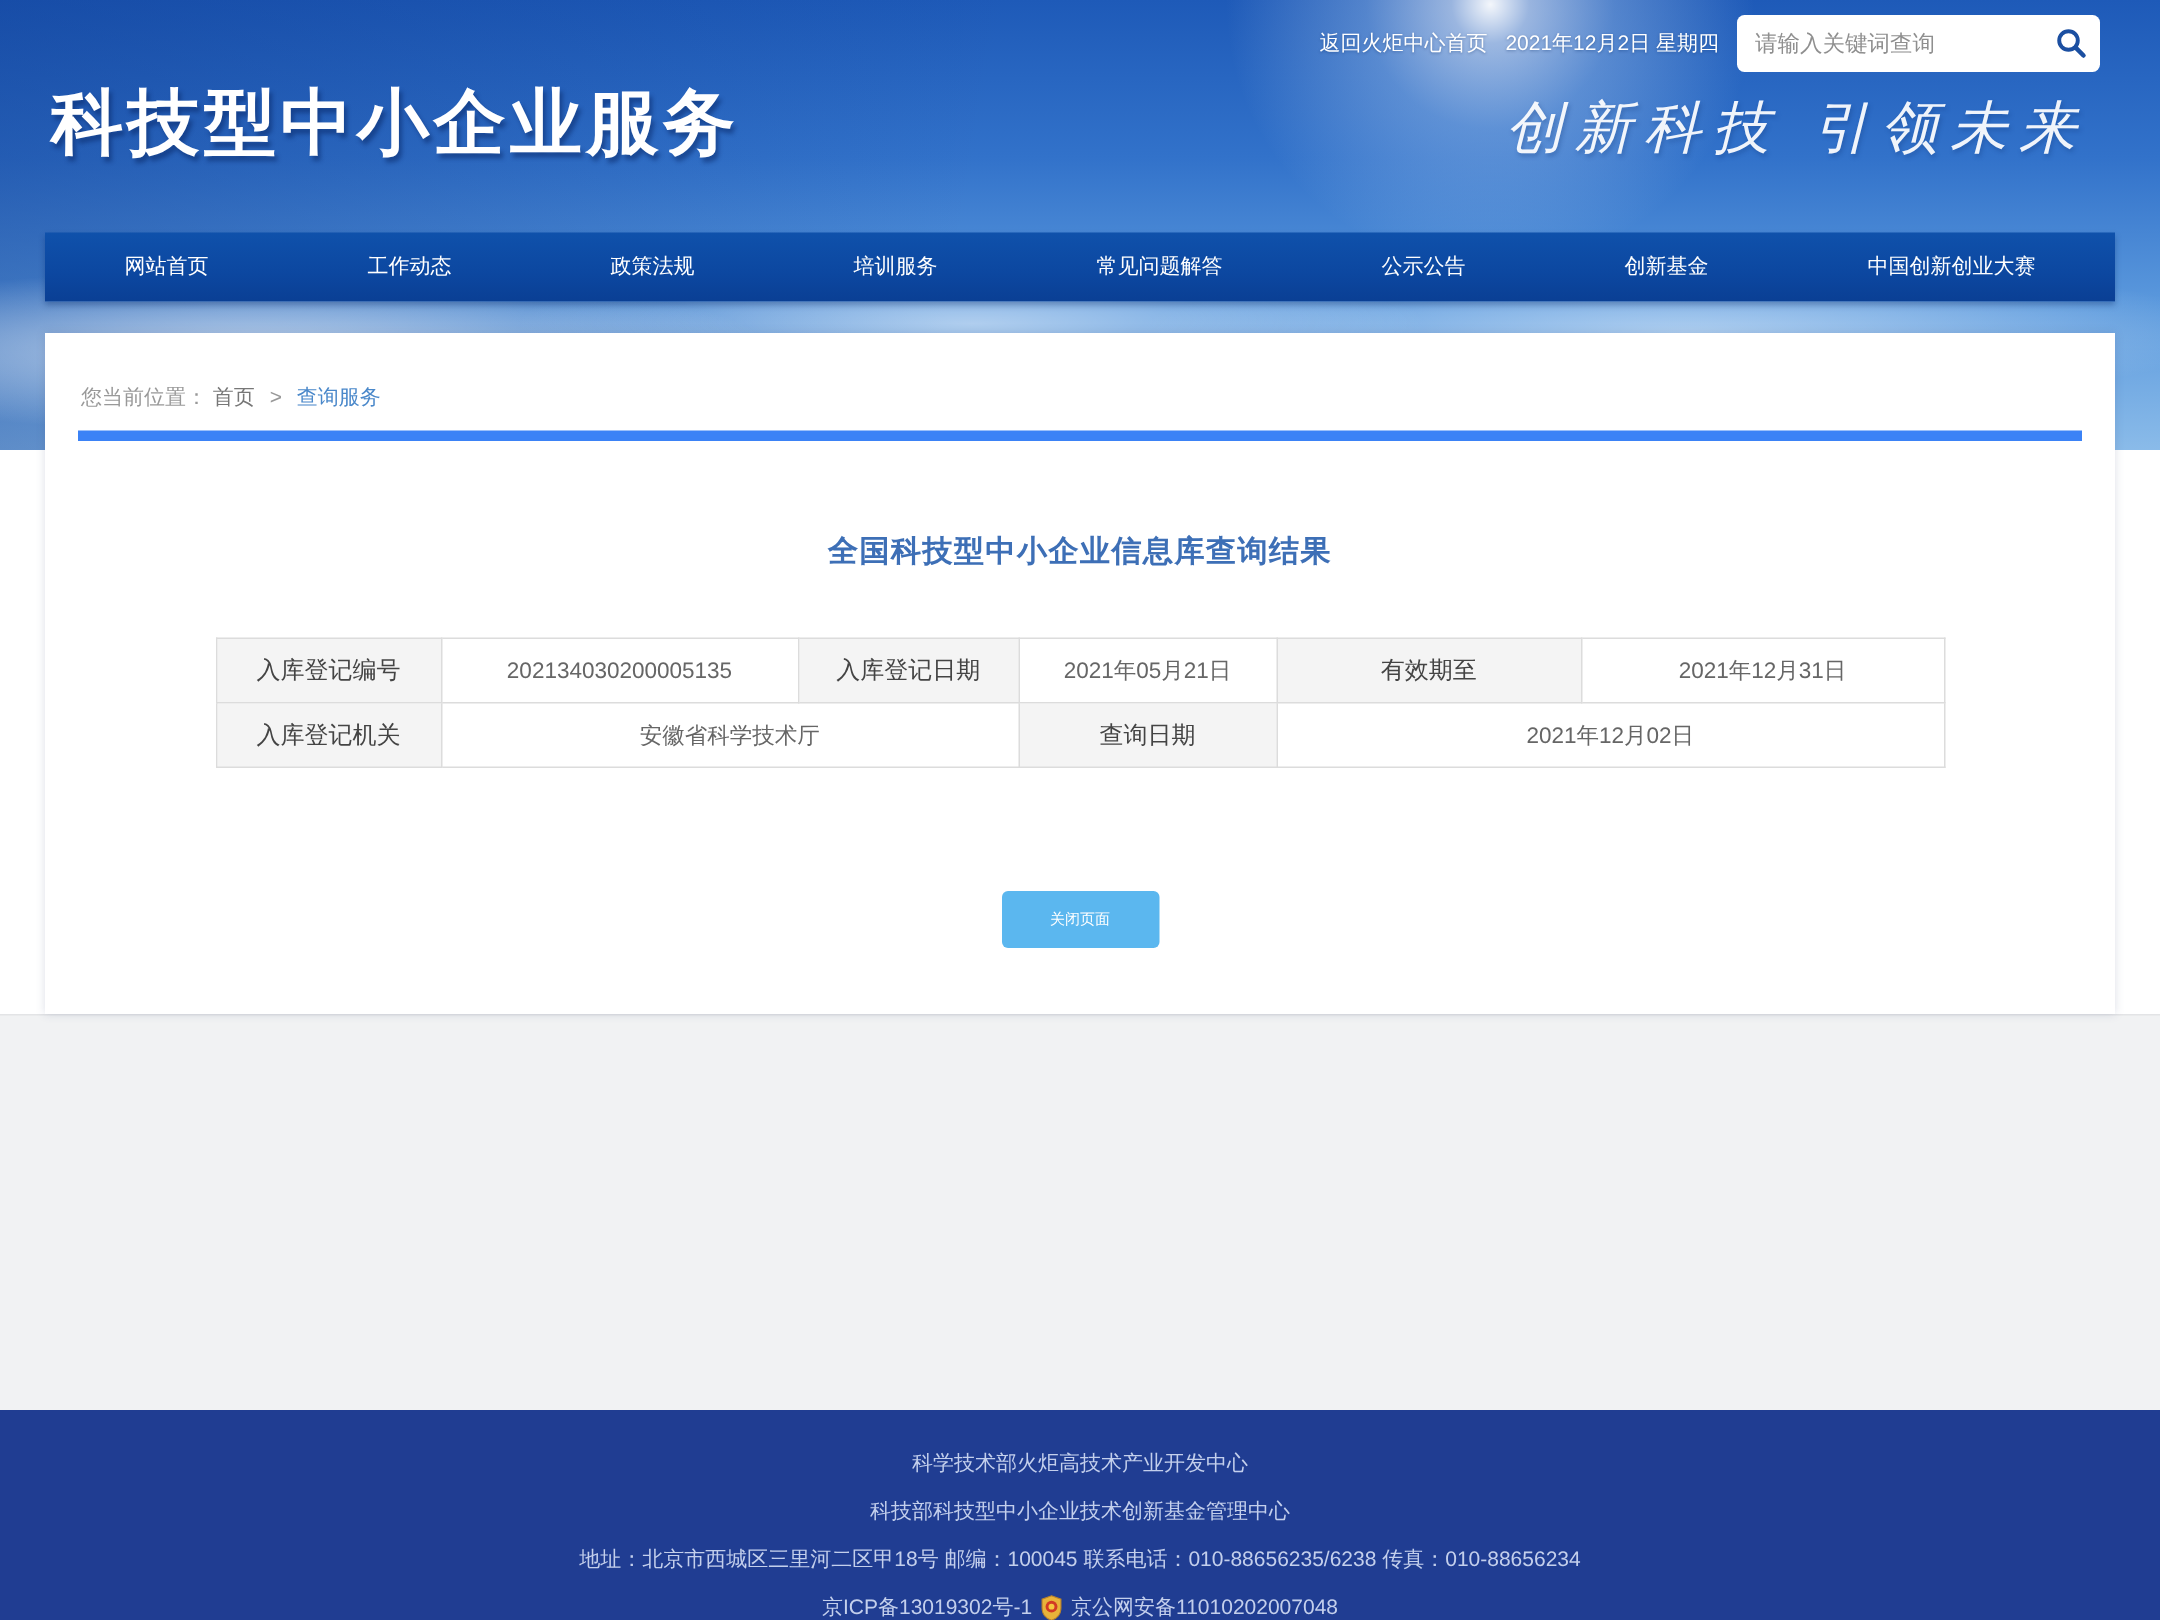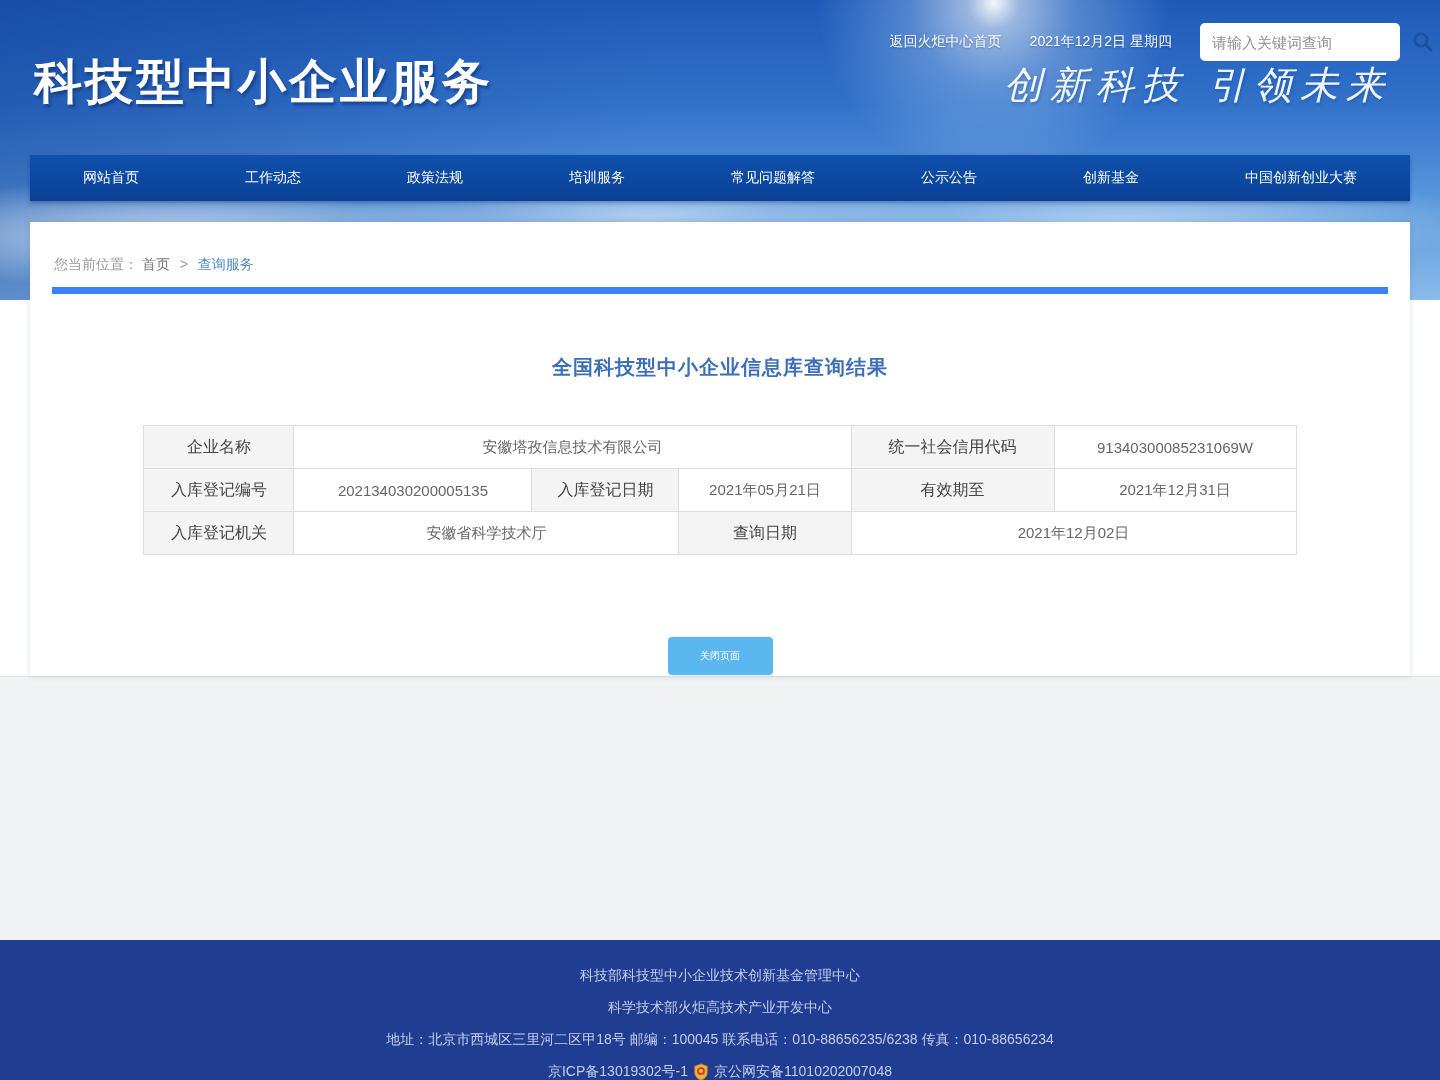--- a/index.html
+++ b/index.html
@@ -11,27 +11,27 @@
     background:
       radial-gradient(circle at 69% 1%, rgba(255,255,255,0.95) 0%, rgba(255,255,255,0.55) 2.5%, rgba(205,228,250,0.30) 8%, rgba(205,228,250,0) 17%),
       radial-gradient(ellipse 34% 26% at 12% 78%, rgba(255,255,255,0.65), rgba(255,255,255,0) 70%),
       radial-gradient(ellipse 30% 22% at 45% 72%, rgba(255,255,255,0.50), rgba(255,255,255,0) 70%),
       radial-gradient(ellipse 36% 24% at 78% 74%, rgba(238,247,255,0.55), rgba(238,247,255,0) 70%),
       radial-gradient(ellipse 40% 18% at 60% 100%, rgba(255,255,255,0.55), rgba(255,255,255,0) 75%),
       linear-gradient(100deg, rgba(12,55,140,0.38), rgba(12,55,140,0) 45%),
       linear-gradient(180deg, #1e5ab8 0%, #3272ca 35%, #5b99dd 68%, #8abbe9 100%);
   }
   .topbar {
-    position:absolute; top:23px; right:40px;
-    display:flex; align-items:center; gap:28px;
+    position:absolute; top:10px; right:40px;
+    display:flex; align-items:center; gap:12px;
   }
   .topbar .toptext { color:#fff; font-size:14px; text-shadow:0 1px 2px rgba(0,40,100,.4); text-decoration:none; }
   .searchbox {
     display:flex; align-items:center; background:#fff; border-radius:5px;
-    width:200px; height:38px; padding:0 12px 0 12px;
+    width:242px; height:38px; padding:0 12px 0 12px;
   }
   .searchbox input {
     border:none; outline:none; flex:1; font-size:15px; color:#333;
     font-family:"Liberation Sans","DejaVu Sans",sans-serif; background:transparent;
   }
   .searchbox input::placeholder { color:#8f8f8f; }
   .search-btn { width:28px; height:28px; display:flex; align-items:center; justify-content:center; cursor:pointer; background:none; border:none; }
 
   .logo {
     position:absolute; left:34px; top:50px;
@@ -153,26 +153,20 @@
     <colgroup>
         <col style="width: 150px;">
         <col style="width: 238px;">
         <col style="width: 147px;">
         <col style="width: 172px;">
         <col style="width: 203px;">
         <col style="width: 242px;">
       </colgroup>
     <tbody>
         <tr>
-          <td class="label" colspan="1">企业名称</td>
-          <td class="value" colspan="3">安徽塔孜信息技术有限公司</td>
-          <td class="label" colspan="1">统一社会信用代码</td>
-          <td class="value" colspan="1">91340300085231069W</td>
-        </tr>
-        <tr>
           <td class="label" colspan="1">入库登记编号</td>
           <td class="value" colspan="1">202134030200005135</td>
           <td class="label" colspan="1">入库登记日期</td>
           <td class="value" colspan="1">2021年05月21日</td>
           <td class="label" colspan="1">有效期至</td>
           <td class="value" colspan="1">2021年12月31日</td>
         </tr>
         <tr>
           <td class="label" colspan="1">入库登记机关</td>
           <td class="value" colspan="2">安徽省科学技术厅</td>
@@ -181,22 +175,22 @@
         </tr>
       </tbody>
   </table>
 
   <button class="close-btn">关闭页面</button>
 </div>
 
 <div class="band"></div>
 
 <footer class="footer">
+  <div class="fline">科学技术部火炬高技术产业开发中心</div>
   <div class="fline">科技部科技型中小企业技术创新基金管理中心</div>
-  <div class="fline">科学技术部火炬高技术产业开发中心</div>
   <div class="fline">地址：北京市西城区三里河二区甲18号 邮编：100045 联系电话：010-88656235/6238 传真：010-88656234</div>
   <div class="fline fline4">
     <a>京ICP备13019302号-1</a>
     <span class="badge">
       <svg width="18" height="18" viewBox="0 0 20 20">
         <path d="M10 1 L17 3.5 L17 10 C17 15 13.5 18 10 19 C6.5 18 3 15 3 10 L3 3.5 Z" fill="#e8b33a" stroke="#b9832a" stroke-width="0.8"></path>
         <circle cx="10" cy="9" r="4.4" fill="#d23b24"></circle>
         <circle cx="10" cy="9" r="2.2" fill="#f5c840"></circle>
       </svg>
     </span>

